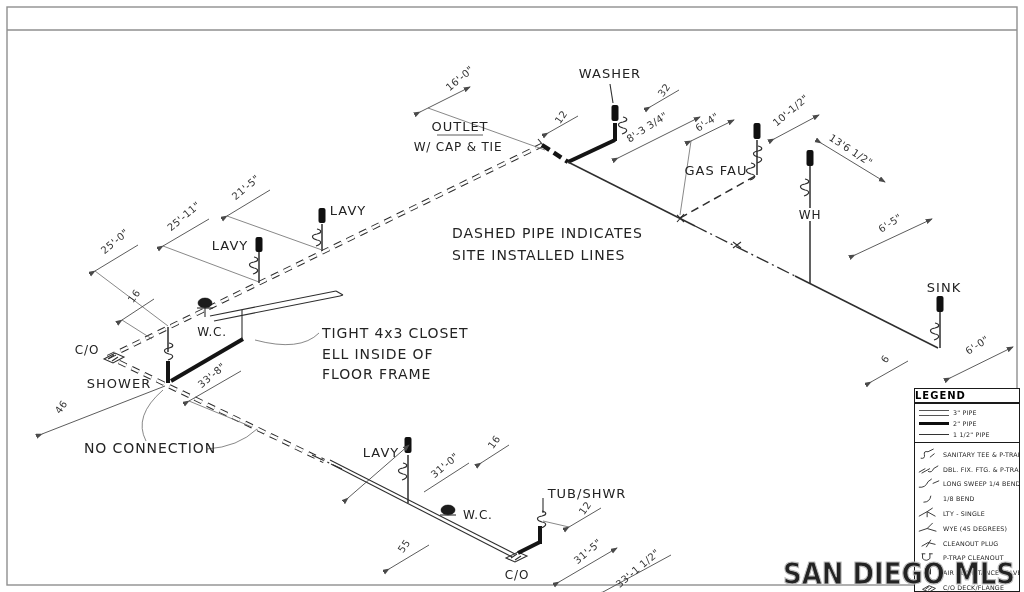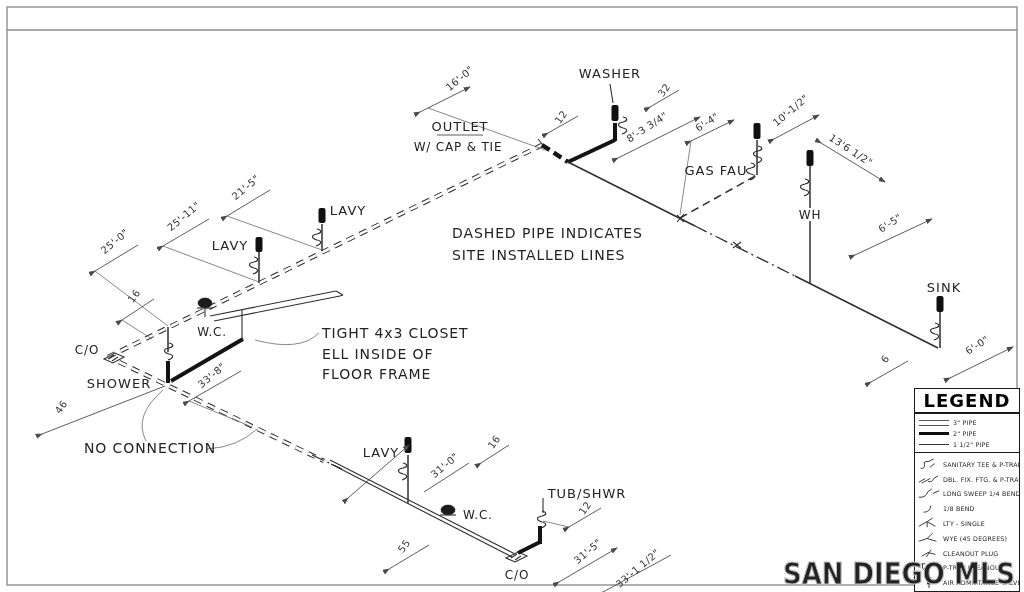--- a/index.html
+++ b/index.html
@@ -22,21 +22,21 @@
   .dome{fill:#1c1c1c;stroke:#000;stroke-width:0.5;}
   text{fill:#232323;}
   .lbl{font-size:13px;letter-spacing:1px;}
   .lbls{font-size:12px;letter-spacing:0.8px;}
   .dimt{font-size:10px;letter-spacing:0.4px;fill:#333;}
   .note{font-size:14px;letter-spacing:0.9px;}
   .whbg{fill:#ffffff;}
   
   #legend{position:absolute;left:914px;top:388px;width:106px;height:204px;z-index:2;
           background:#fff;border:1.5px solid #1a1a1a;box-sizing:border-box;overflow:hidden;}
-  .lg-title{font-weight:bold;text-align:center;font-size:18px;letter-spacing:1px;
+  .lg-title{font-weight:bold;text-align:left;font-size:10px;letter-spacing:1px;
             border-bottom:2px solid #1a1a1a;padding:1px 0;}
   .lg-pipes{padding:3px 4px 2px 4px;border-bottom:1.5px solid #1a1a1a;}
   .lg-prow{display:flex;align-items:center;gap:4px;height:11px;}
   .lg-sample{width:30px;flex:0 0 30px;}
   .s-3{height:4px;border-top:1px solid #555;border-bottom:1px solid #555;}
   .s-2{height:3px;background:#0d0d0d;}
   .s-15{height:0;border-top:1.2px solid #333;}
   .lg-lab{font-size:6.3px;letter-spacing:0.2px;color:#1c1c1c;white-space:nowrap;}
   .lg-syms{padding:4px 2px 0 2px;}
   .lg-srow{display:flex;align-items:center;gap:2px;height:14.8px;}

